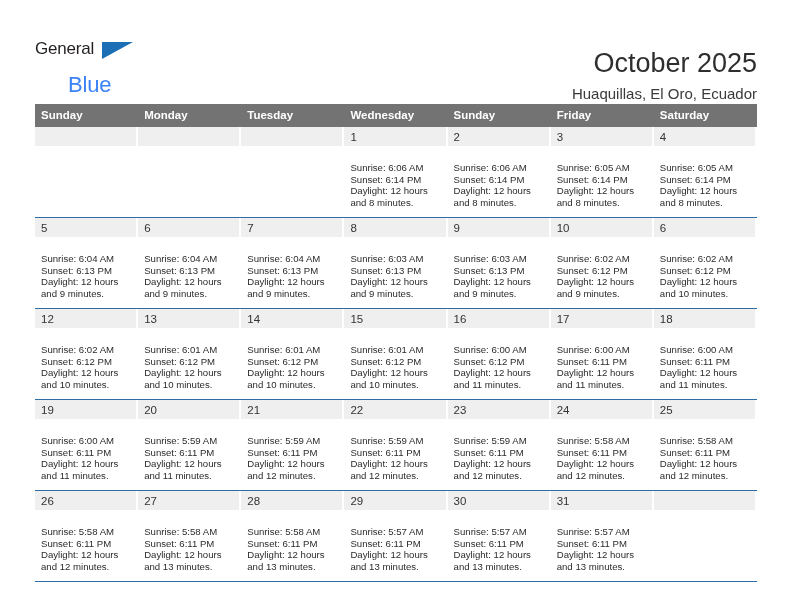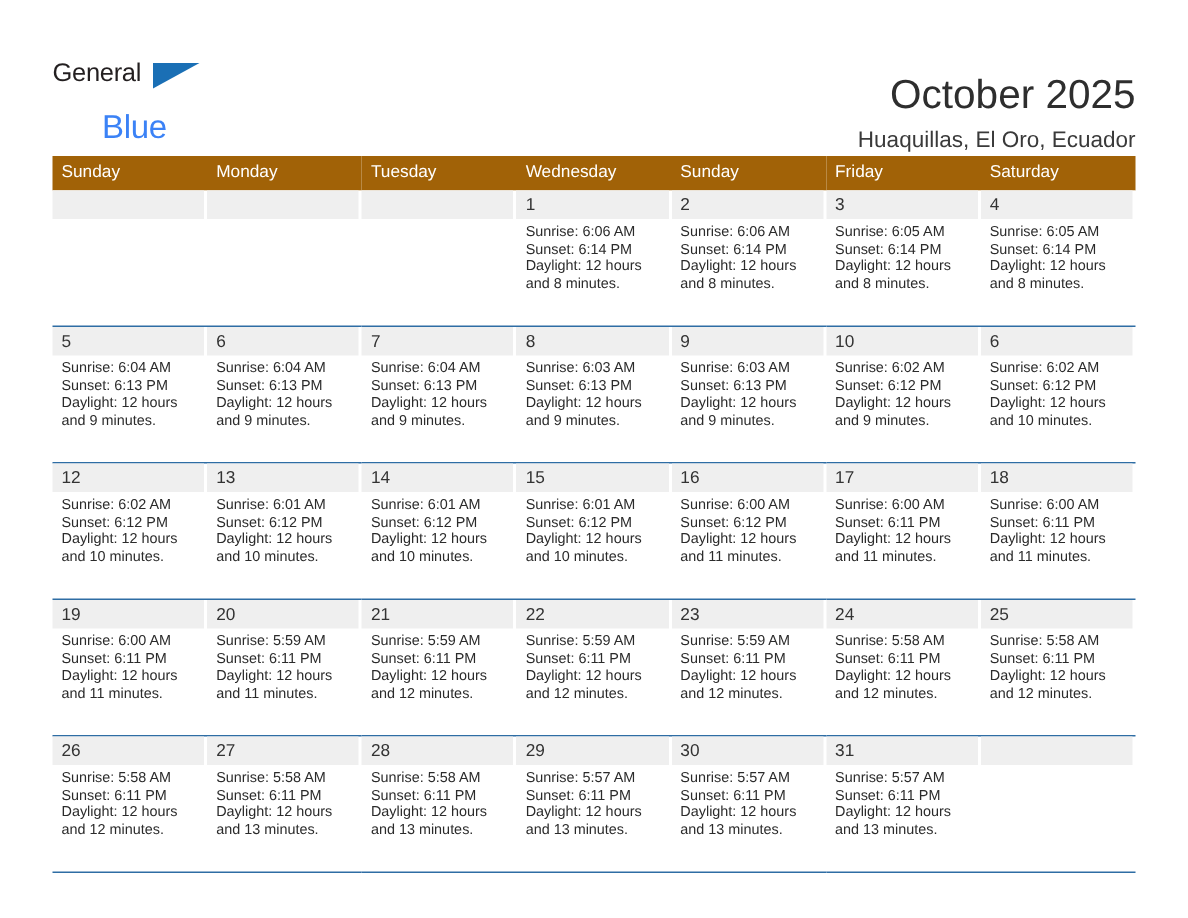--- a/index.html
+++ b/index.html
@@ -95,24 +95,24 @@
     position: absolute;
     left: 35px;
     top: 104px;
     width: 722px;
     border-collapse: collapse;
     table-layout: fixed;
   }
   .calendar col { width: 103.14px; }
 
   .calendar thead th {
-    background: #a16207;
+    background: #737373;
     color: #ffffff;
     font-size: 11.5px;
-    font-weight: normal;
+    font-weight: bold;
     text-align: left;
     padding: 5px 0 6px 6px;
     height: 11px;
     border: none;
   }
 
   .calendar tbody td {
     vertical-align: top;
     padding: 0;
     height: 90px;
@@ -136,21 +136,21 @@
   .daynum-band {
     height: 19px;
     background: #efefef;
     font-size: 11.5px;
     color: #333333;
     padding: 3px 0 0 6px;
     box-sizing: border-box;
     line-height: 15px;
   }
   .cell-body {
-    padding: 3px 4px 0 6px;
+    padding: 16px 4px 0 6px;
     font-size: 9.6px;
     line-height: 11.6px;
     color: #2b2b2b;
   }
   .cell-body div {
     white-space: nowrap;
   }
   .cell-empty .daynum-band {
     background: #efefef;
   }

